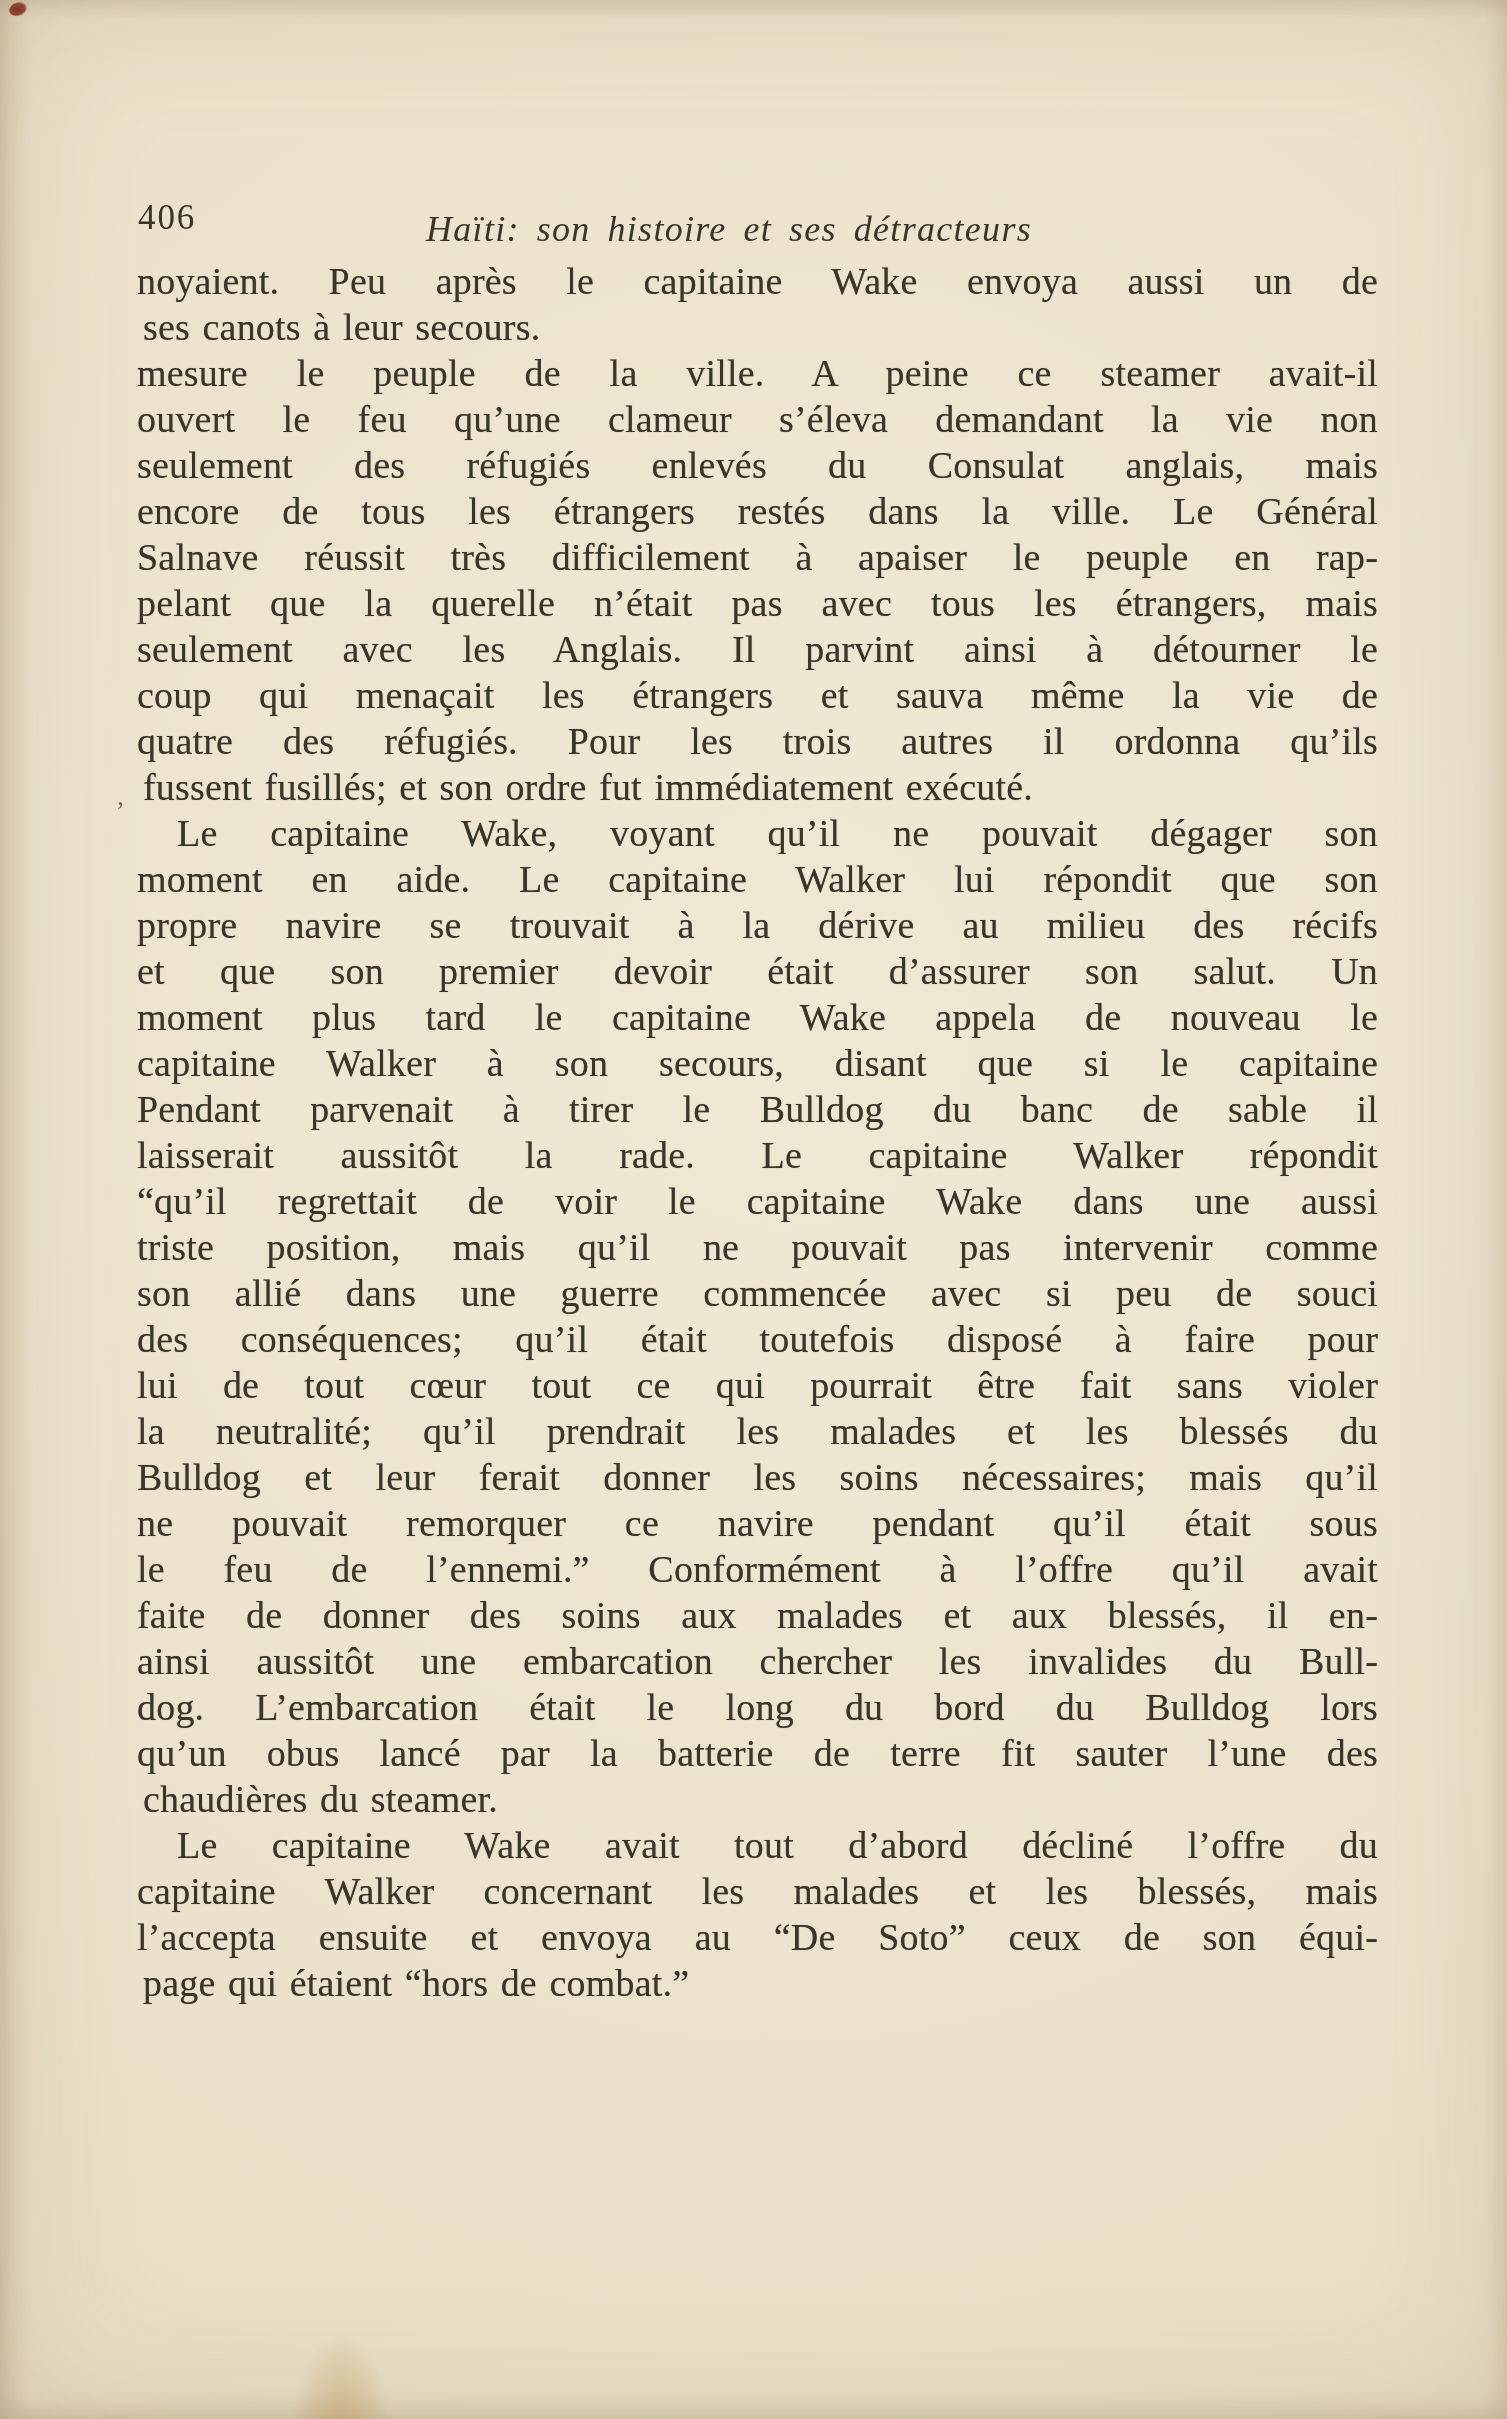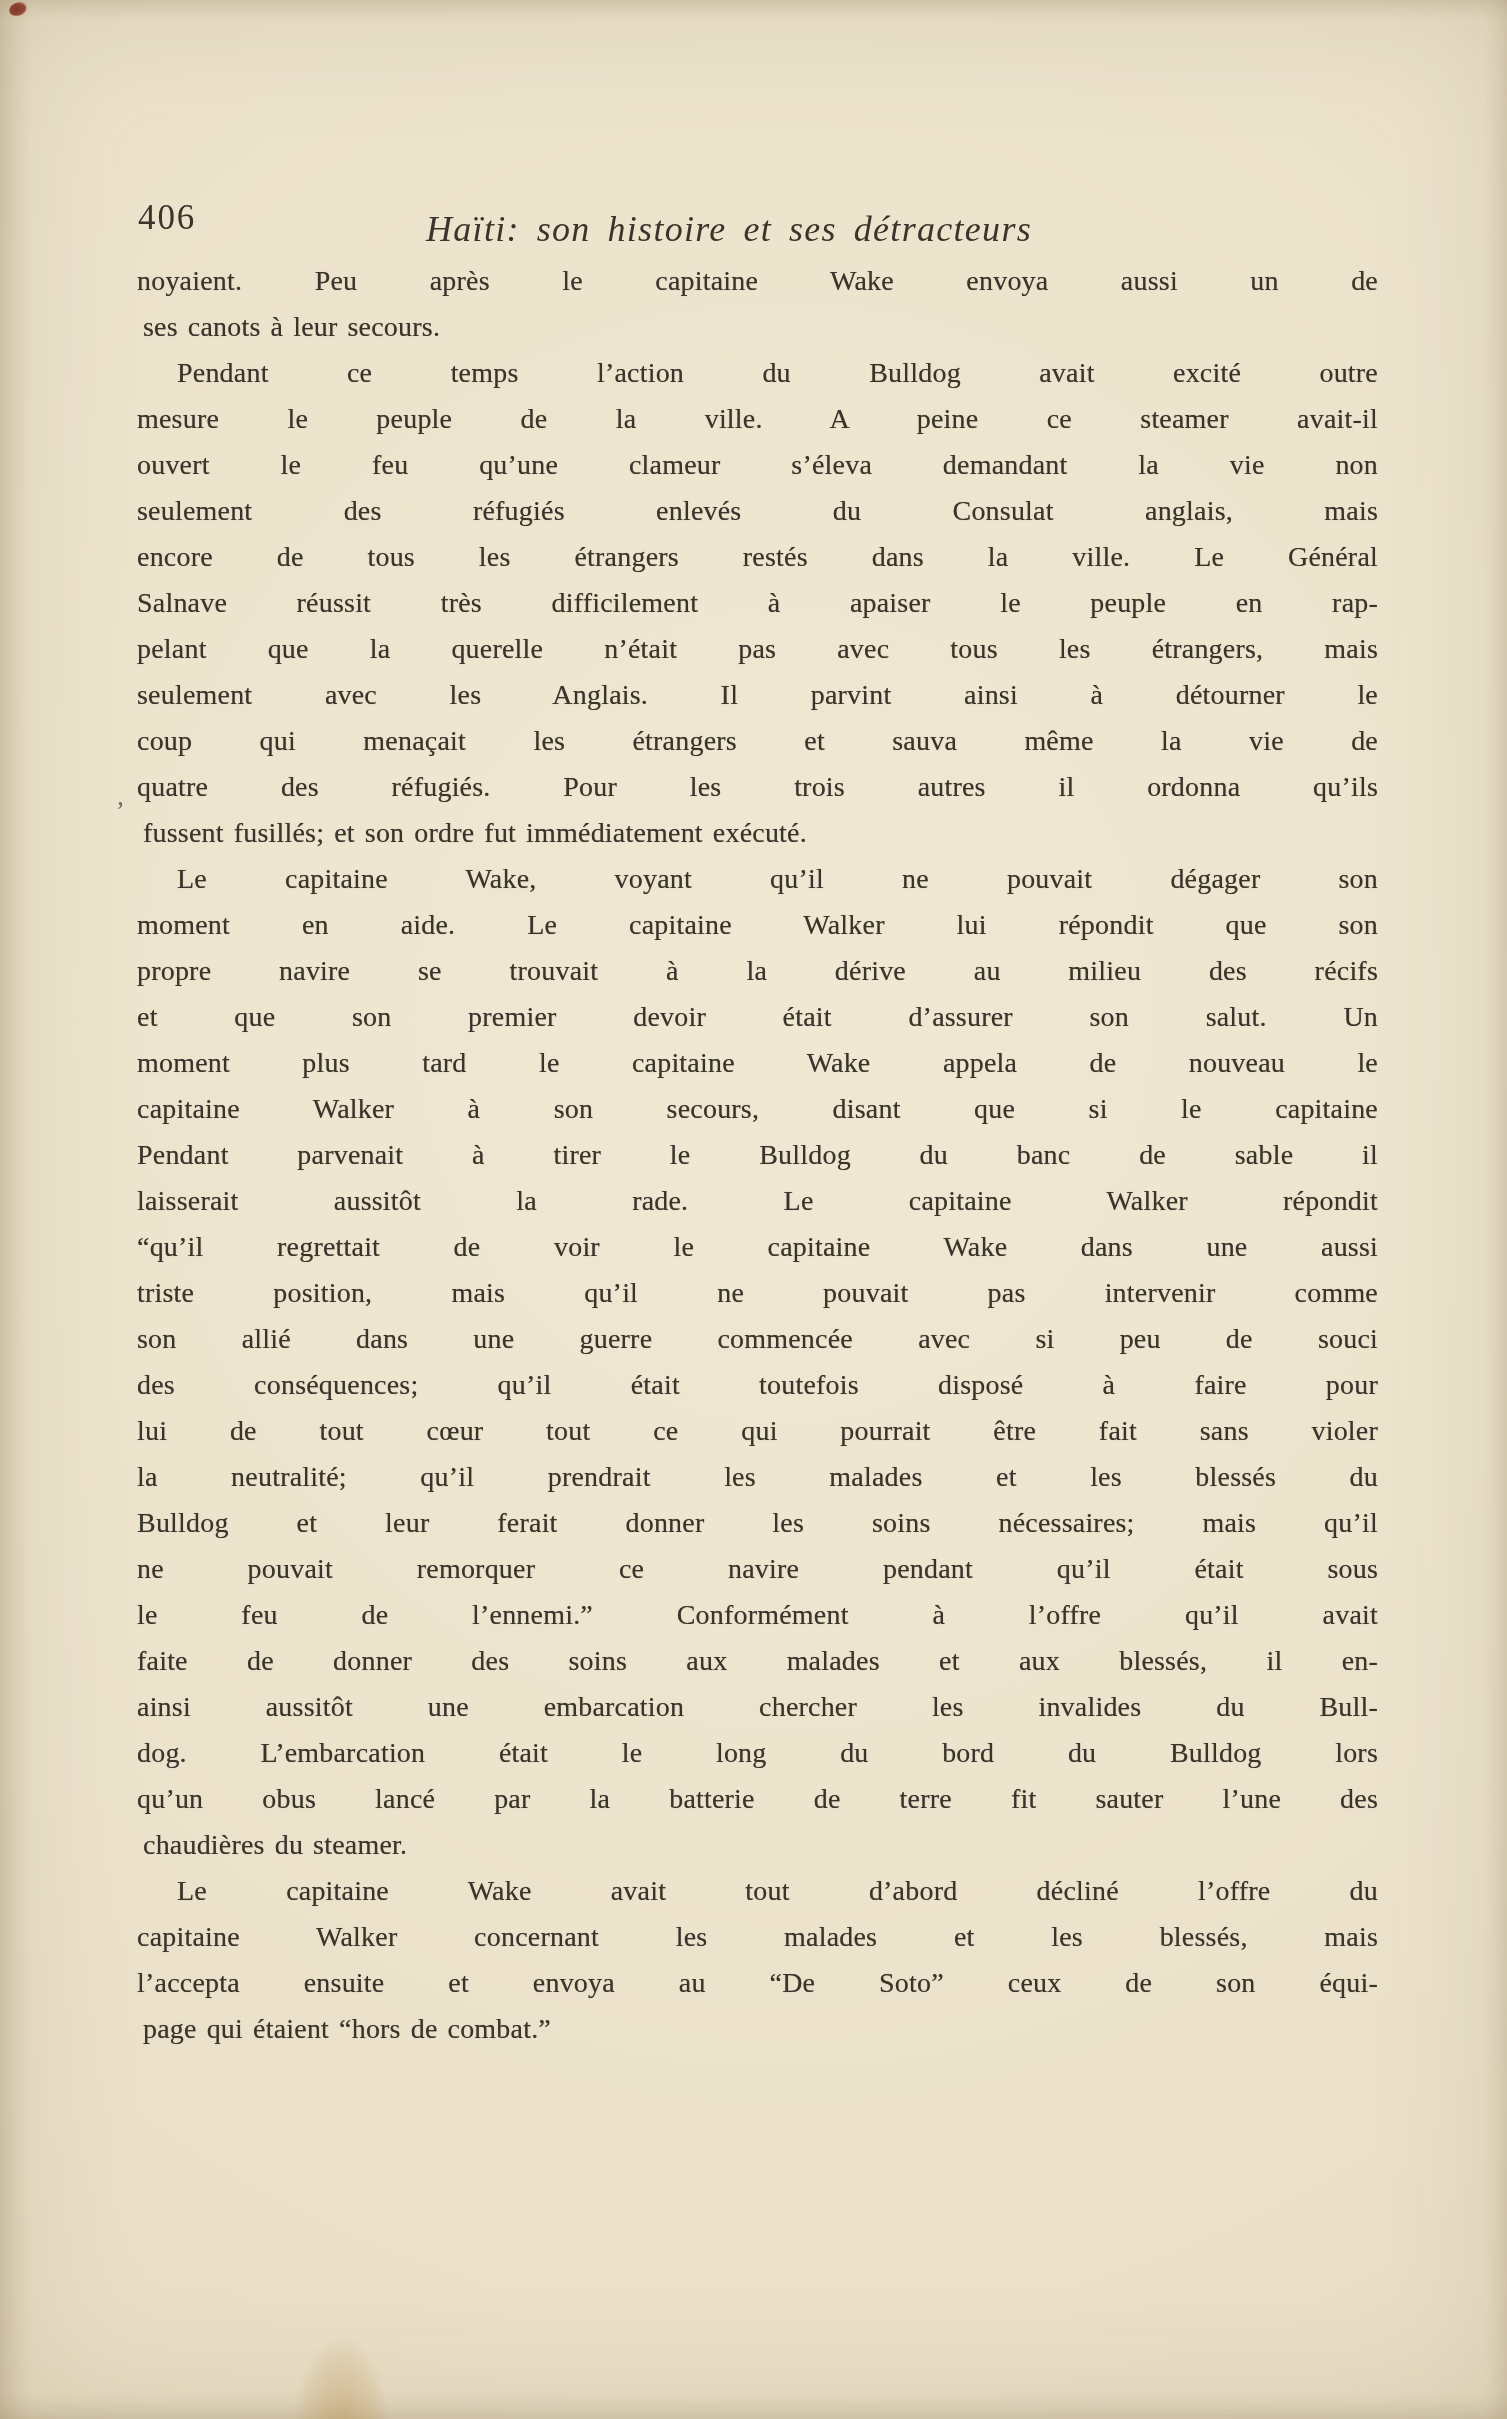--- a/index.html
+++ b/index.html
@@ -30,21 +30,21 @@
     position:absolute;left:138px;top:0;
     font-size:35px;letter-spacing:1.9px;
   }
   .running-title{
     position:absolute;left:426px;top:12px;
     font-style:italic;font-size:36px;
     letter-spacing:1.3px;word-spacing:6.6px;
   }
   .text-block{
     position:absolute;left:137px;top:258px;width:1241px;
-    font-size:28px;letter-spacing:0.2px;word-spacing:2.8px;
+    font-size:38px;letter-spacing:0.2px;word-spacing:2.8px;
     text-shadow:0 0 0.7px rgba(58,53,43,0.55);
   }
   .line{
     height:46px;line-height:46px;
     text-align:justify;text-align-last:justify;
     white-space:normal;overflow:visible;
   }
   .line.para-end{text-align-last:left;margin-left:6px;}
   .line.indent{text-indent:40px;}
   
@@ -72,21 +72,20 @@
   <div class="vignette"></div>
 
   <div class="header">
     <span class="page-number">406</span>
     <span class="running-title">Haïti: son histoire et ses détracteurs</span>
   </div>
 
   <div class="text-block">
       <div class="line">noyaient.  Peu après le capitaine Wake envoya aussi un de</div>
       <div class="line para-end">ses canots à leur secours.</div>
-      <div class="line indent">Pendant ce temps l’action du Bulldog avait excité outre</div>
       <div class="line">mesure le peuple de la ville.  A peine ce steamer avait-il</div>
       <div class="line">ouvert le feu qu’une clameur s’éleva demandant la vie non</div>
       <div class="line">seulement des réfugiés enlevés du Consulat anglais, mais</div>
       <div class="line">encore de tous les étrangers restés dans la ville.  Le Général</div>
       <div class="line">Salnave réussit très difficilement à apaiser le peuple en rap-</div>
       <div class="line">pelant que la querelle n’était pas avec tous les étrangers, mais</div>
       <div class="line">seulement avec les Anglais.  Il parvint ainsi à détourner le</div>
       <div class="line">coup qui menaçait les étrangers et sauva même la vie de</div>
       <div class="line">quatre des réfugiés.  Pour les trois autres il ordonna qu’ils</div>
       <div class="line para-end">fussent fusillés; et son ordre fut immédiatement exécuté.</div>

